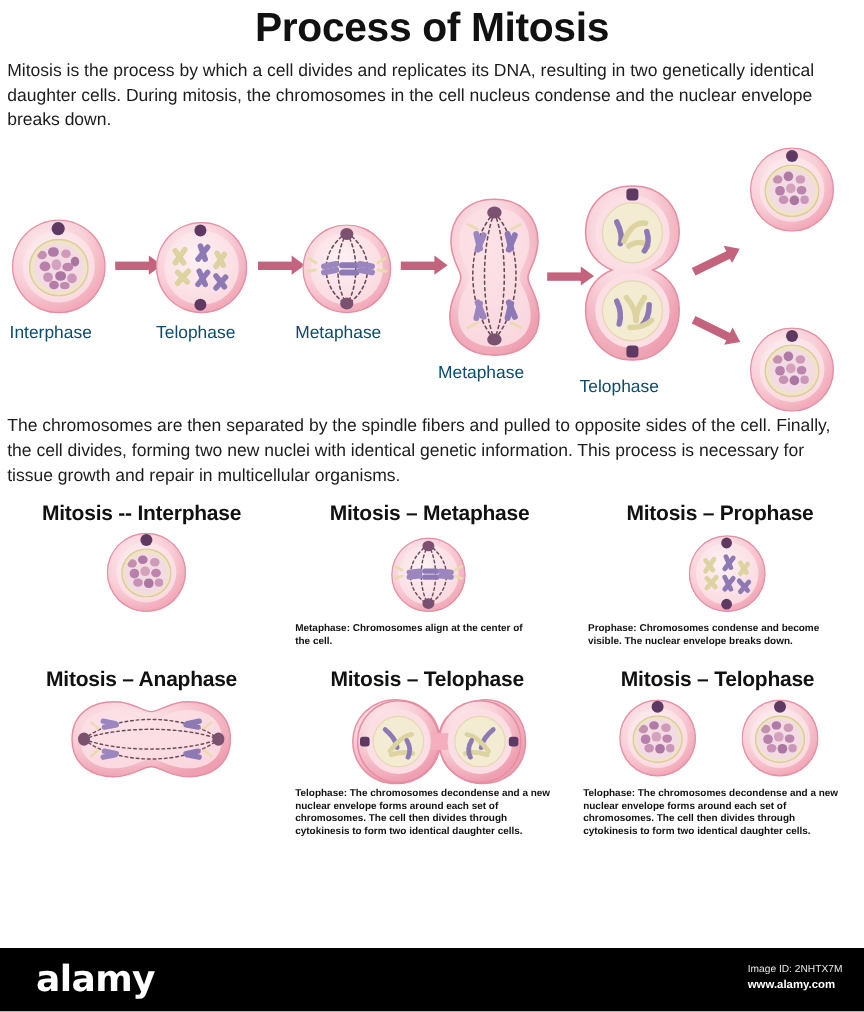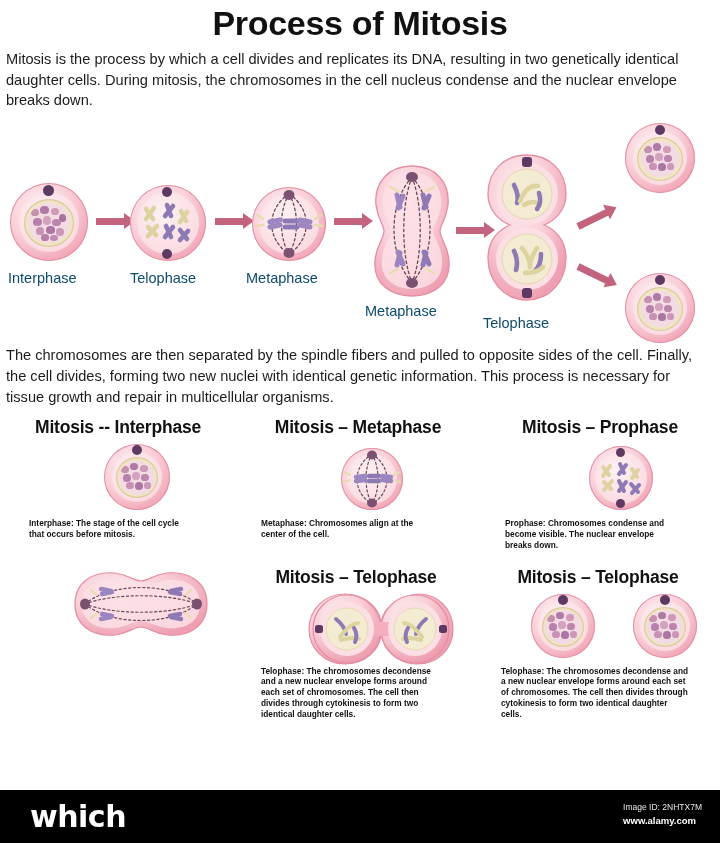--- a/index.html
+++ b/index.html
@@ -120,21 +120,21 @@
 
   
   .grid {
     position: relative;
     width: 720px;
     margin-top: 10px;
   }
   .grid-row { display: flex; width: 720px; }
   .panel {
     position: relative;
-    padding: 0 23px;
+    padding: 0 8px;
   }
   .panel-title {
     text-align: center;
     font-size: 17.5px;
     font-weight: bold;
     color: #111;
     margin: 0 0 2px 0;
     letter-spacing: -0.2px;
   }
   .panel-art {
@@ -404,21 +404,20 @@
               <div class="chromatin-dot" style="left:13px;top:11px;width:8px;height:8px;background:#d3a2bd;"></div>
               <div class="chromatin-dot" style="left:22px;top:13px;width:8px;height:7px;background:#bd85ae;"></div>
               <div class="chromatin-dot" style="left:7px;top:21px;width:8px;height:7px;background:#c792b4;"></div>
               <div class="chromatin-dot" style="left:16px;top:21px;width:8px;height:8px;background:#ab76a1;"></div>
               <div class="chromatin-dot" style="left:25px;top:21px;width:7px;height:7px;background:#cb97b9;"></div>
             </div>
             <div class="centrosome" style="left:28px;top:1px;width:10px;height:10px;"></div>
           </div>
         </div>
       </div>
-      <div class="panel-caption" style="padding:0 24px 0 6px;">Interphase: The stage of the cell cycle that occurs before mitosis.</div>
     </div>
 
     <div class="panel" style="width:244px;">
       <div class="panel-title">Mitosis – Metaphase</div>
       <div class="panel-art">
         <div style="position:absolute;left:82px;top:8px;">
           <div class="cell" style="width:62px;height:62px;">
             <div class="cyto" style="left:6px;top:6px;width:50px;height:50px;"></div>
             <svg class="cell-svg" width="62" height="62" viewBox="0 0 62 62">
               <g fill="none" stroke="#6b4a57" stroke-width="1.2" stroke-dasharray="2.2,2.4" stroke-linecap="round">
@@ -477,20 +476,21 @@
           </div>
         </div>
       </div>
       <div class="panel-caption" style="padding:0 24px 0 2px;">Prophase: Chromosomes condense and become visible. The nuclear envelope breaks down.</div>
     </div>
   </div>
 
   <div class="grid-row" style="margin-top:16px;">
 
     <div class="panel" style="width:236px;">
+      <div class="panel-title">Mitosis – Anaphase</div>
       <div class="panel-art" style="height:72px;">
         <div style="position:absolute;left:48px;top:2px;">
           <svg width="140" height="70" viewBox="0 0 140 70">
             <defs>
               <radialGradient id="anaG2" cx="35%" cy="30%" r="75%">
                 <stop offset="0%" stop-color="#fdeef1"></stop>
                 <stop offset="50%" stop-color="#f9cfd8"></stop>
                 <stop offset="100%" stop-color="#ee9fb1"></stop>
               </radialGradient>
             </defs>
@@ -608,18 +608,18 @@
             <div class="centrosome" style="left:27px;top:1px;width:10px;height:10px;"></div>
           </div>
         </div>
       </div>
       <div class="panel-caption" style="padding:0 8px 0 2px;">Telophase: The chromosomes decondense and a new nuclear envelope forms around each set of chromosomes. The cell then divides through cytokinesis to form two identical daughter cells.</div>
     </div>
   </div>
 </div>
 
 <div class="footer">
-  <div class="alamy-logo">which</div>
+  <div class="alamy-logo">alamy</div>
   <div class="footer-meta">
     <div class="footer-id">Image ID: 2NHTX7M</div>
     <div class="footer-url">www.alamy.com</div>
   </div>
 </div>
 
 </body></html>

